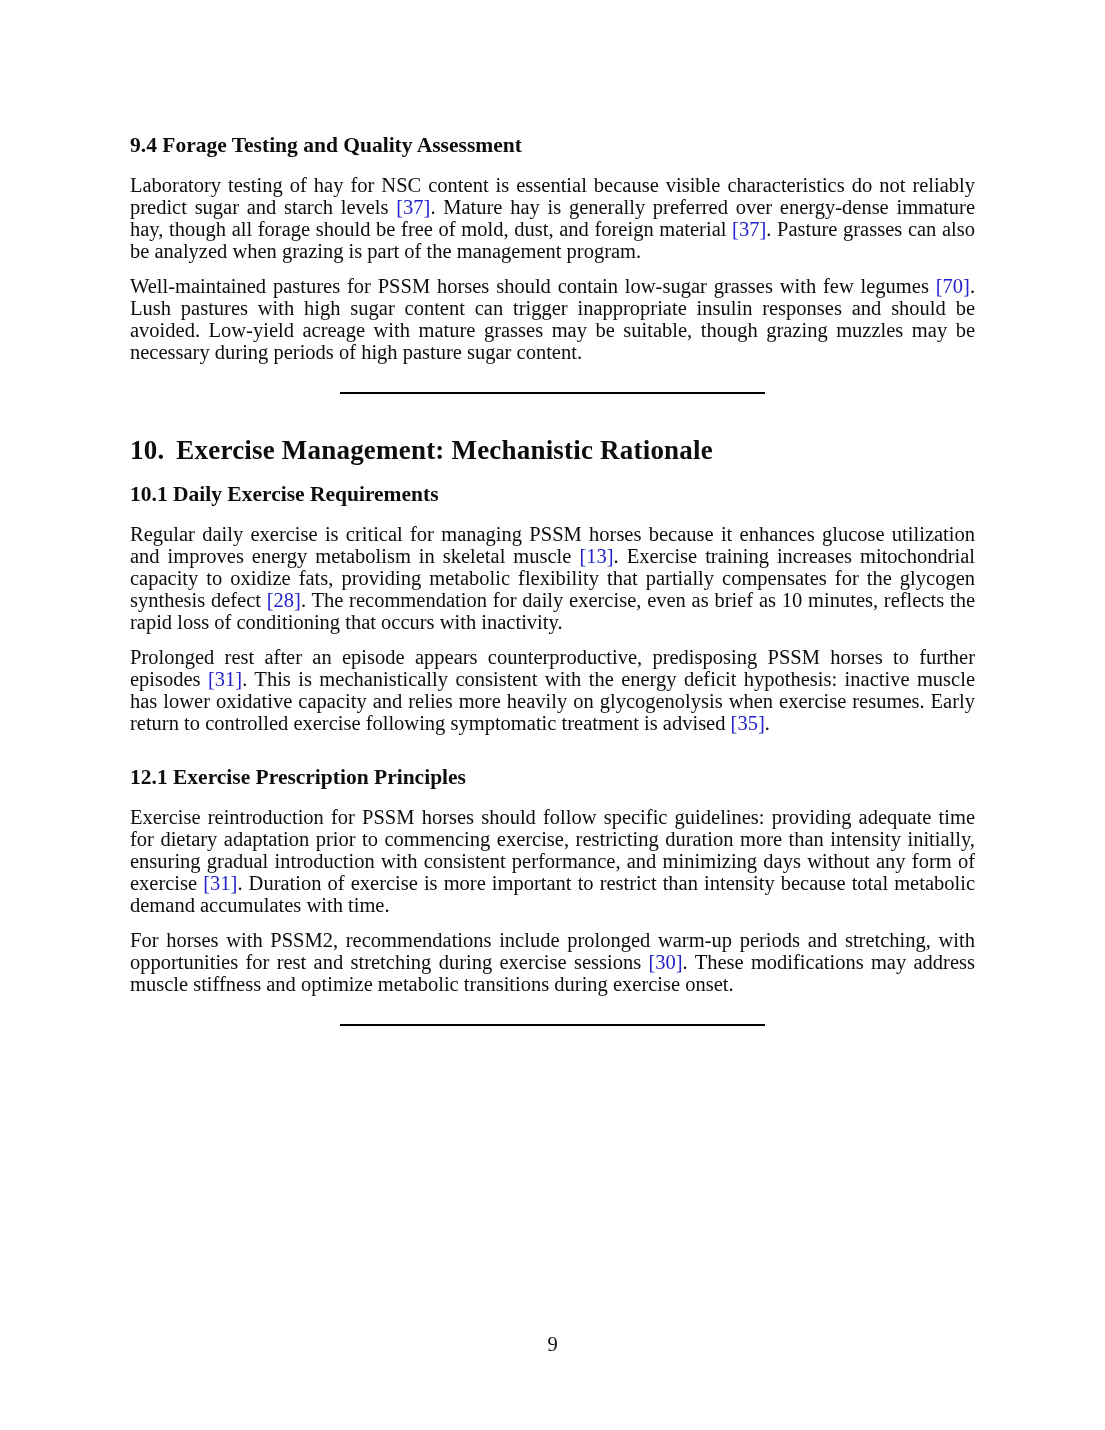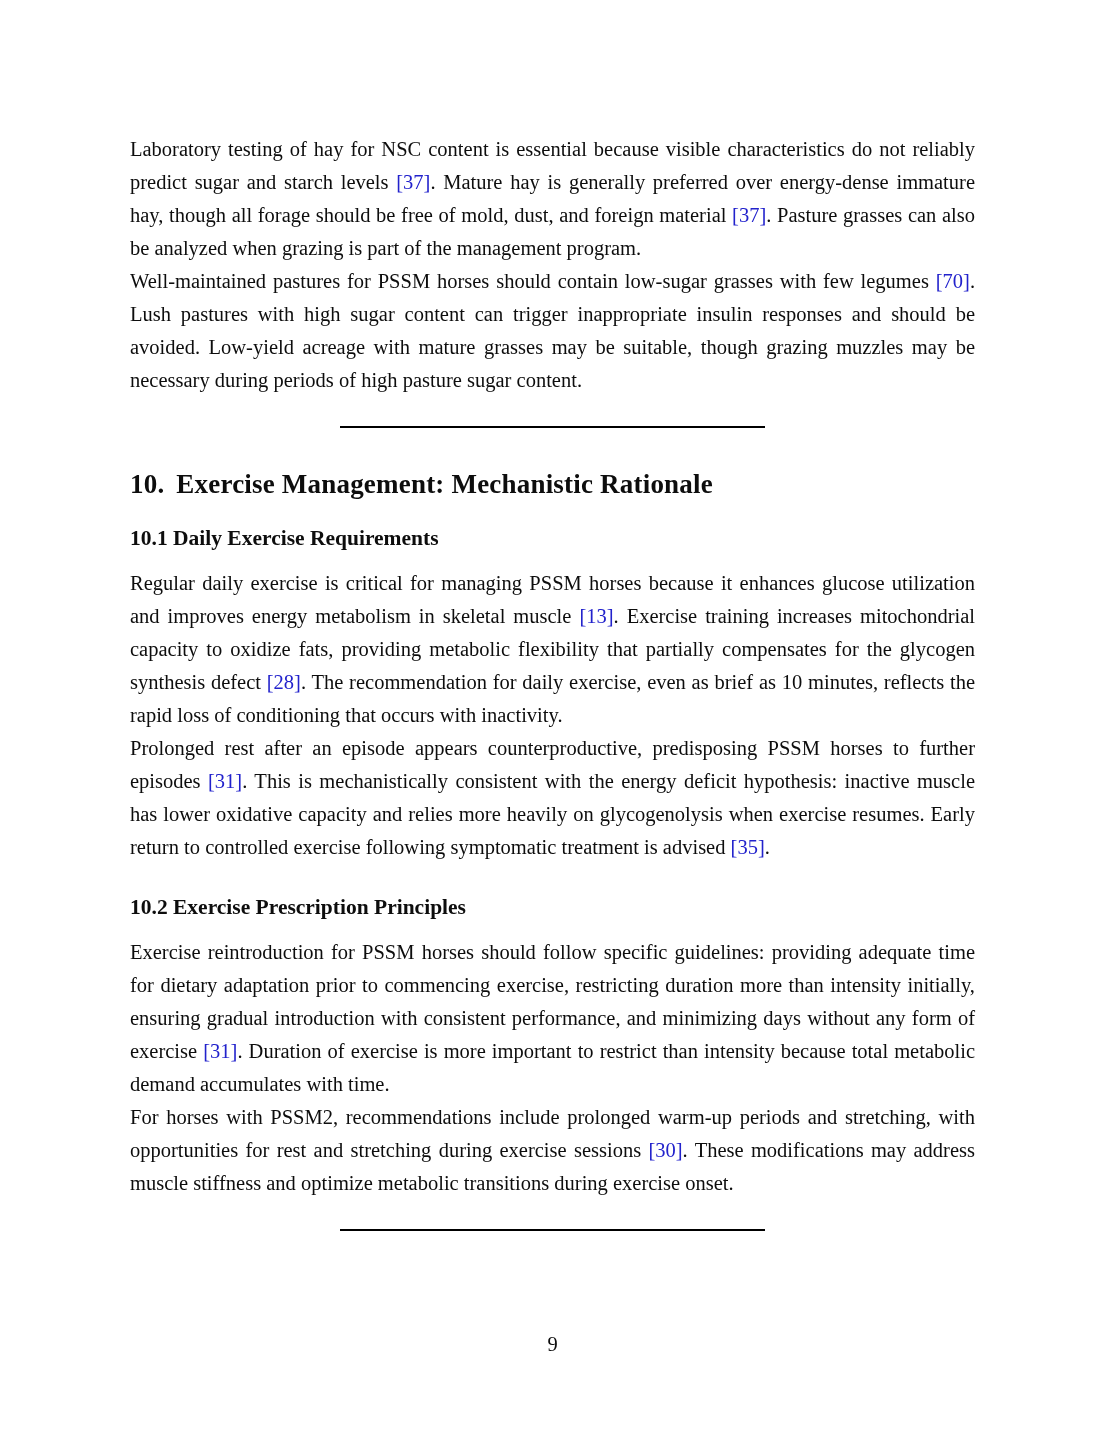--- a/index.html
+++ b/index.html
@@ -17,39 +17,39 @@
     font-family: "Liberation Serif", "DejaVu Serif", serif;
     color: #0d0d0d;
     overflow: hidden;
   }
   .content { width: 845px; }
 
   h1.heading {
     font-size: 27px;
     line-height: 30px;
     font-weight: bold;
-    margin: 41px 0 27px 0;
+    margin: 41px 0 17px 0;
     letter-spacing: 0.2px;
   }
   h1.heading .sec-num { display: inline-block; margin-right: 12px; }
 
   h2.subheading {
     font-size: 21.5px;
     line-height: 24px;
     font-weight: bold;
     margin: 31px 0 17px 0;
   }
   h2.subheading:first-child { margin-top: 0; }
   h1.heading + h2.subheading { margin-top: 0; }
 
   p.paragraph {
     font-size: 20.5px;
-    line-height: 33px;
+    line-height: 22px;
     text-align: justify;
-    margin: 0 0;
+    margin: 13px 0;
     hyphens: auto;
     -webkit-hyphens: auto;
   }
 
   .rule {
     width: 425px;
     height: 2px;
     background: #000000;
     margin: 29px auto 13px auto;
   }
@@ -68,26 +68,27 @@
     font-size: 20.5px;
     line-height: 26px;
     color: #0d0d0d;
   }
 </style>
 </head>
 <body>
 
 <div class="page">
   <div class="content">
+      <h2 class="subheading">9.4 Forage Testing and Quality Assessment</h2>
       <p class="paragraph">Laboratory testing of hay for NSC content is essential because visible characteristics do not reliably predict sugar and starch levels <span class="cite">[37]</span>. Mature hay is generally preferred over energy-dense immature hay, though all forage should be free of mold, dust, and foreign material <span class="cite">[37]</span>. Pasture grasses can also be analyzed when grazing is part of the management program.</p>
       <p class="paragraph">Well-maintained pastures for PSSM horses should contain low-sugar grasses with few legumes <span class="cite">[70]</span>. Lush pastures with high sugar content can trigger inappropriate insulin responses and should be avoided. Low-yield acreage with mature grasses may be suitable, though grazing muzzles may be necessary during periods of high pasture sugar content.</p>
       <div class="rule"></div>
       <h1 class="heading"><span class="sec-num">10.</span><span>Exercise Management: Mechanistic Rationale</span></h1>
       <h2 class="subheading">10.1 Daily Exercise Requirements</h2>
       <p class="paragraph">Regular daily exercise is critical for managing PSSM horses because it enhances glucose utilization and improves energy metabolism in skeletal muscle <span class="cite">[13]</span>. Exercise training increases mitochondrial capacity to oxidize fats, providing metabolic flexibility that partially compensates for the glycogen synthesis defect <span class="cite">[28]</span>. The recommendation for daily exercise, even as brief as 10 minutes, reflects the rapid loss of conditioning that occurs with inactivity.</p>
       <p class="paragraph">Prolonged rest after an episode appears counterproductive, predisposing PSSM horses to further episodes <span class="cite">[31]</span>. This is mechanistically consistent with the energy deficit hypothesis: inactive muscle has lower oxidative capacity and relies more heavily on glycogenolysis when exercise resumes. Early return to controlled exercise following symptomatic treatment is advised <span class="cite">[35]</span>.</p>
-      <h2 class="subheading">10.2 Exercise Prescription Principles</h2>
+      <h2 class="subheading">12.1 Exercise Prescription Principles</h2>
       <p class="paragraph">Exercise reintroduction for PSSM horses should follow specific guidelines: providing adequate time for dietary adaptation prior to commencing exercise, restricting duration more than intensity initially, ensuring gradual introduction with consistent performance, and minimizing days without any form of exercise <span class="cite">[31]</span>. Duration of exercise is more important to restrict than intensity because total metabolic demand accumulates with time.</p>
       <p class="paragraph">For horses with PSSM2, recommendations include prolonged warm-up periods and stretching, with opportunities for rest and stretching during exercise sessions <span class="cite">[30]</span>. These modifications may address muscle stiffness and optimize metabolic transitions during exercise onset.</p>
       <div class="rule"></div>
     </div>
   <div class="page-number">9</div>
 </div>
 
 </body></html>

